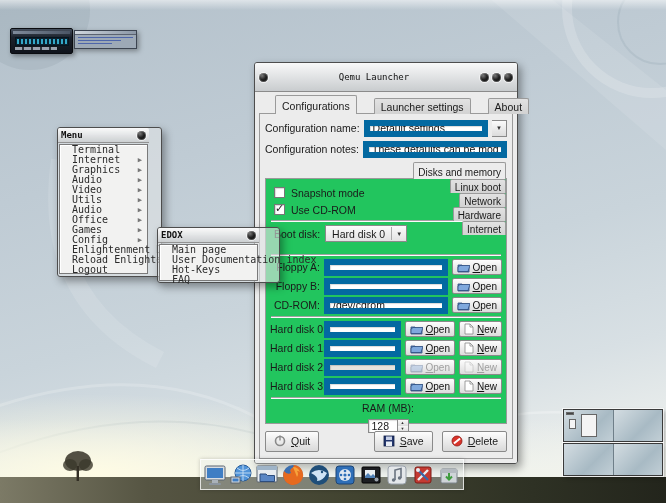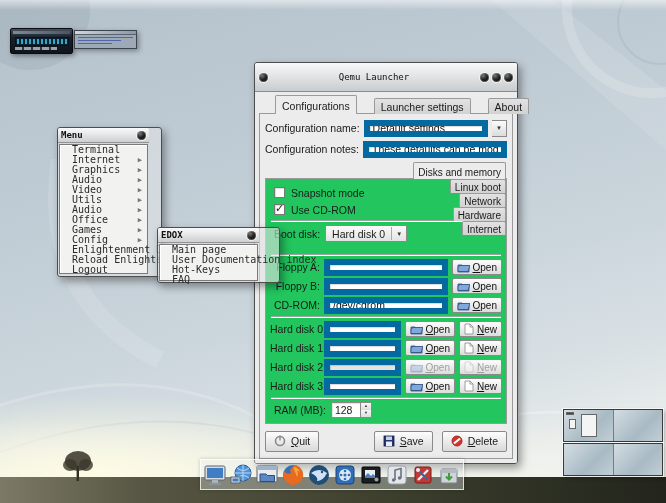--- a/index.html
+++ b/index.html
@@ -69,21 +69,21 @@
   .bootcombo .sep{width:1px;height:13px;background:#aaa;}
   .bootcombo .arr{width:14px;text-align:center;font-size:6px;color:#333;}
   .diskrow{display:flex;align-items:center;height:16px;margin-bottom:3px;gap:4px;}
   .diskrow .dlabel{width:50px;text-align:right;white-space:nowrap;flex:0 0 auto;font-size:10.5px;}
   .gbtn{height:16px;border:1px solid #8a8a8a;border-radius:2px;background:linear-gradient(#fdfdfd,#dcdcdc);
         display:flex;align-items:center;justify-content:center;gap:3px;font-size:10px;color:#111;padding:0 4px;flex:0 0 auto;}
   .gbtn svg{flex:0 0 auto;}
   .diskrow.disabled .entry{background:#e7e4dd;color:#999;}
   .diskrow.disabled .gbtn{color:#a0a0a0;}
   .diskrow.disabled .gbtn svg{opacity:.35;}
-  .ramrow{display:flex;align-items:center;height:16px;margin:2px 0 0 4px;gap:5px;}
+  .ramrow{display:flex;align-items:center;height:16px;margin:2px 0 0 4px;gap:5px;flex-direction:column;}
   .spin{display:flex;height:16px;border:1px solid #8a8a8a;background:#fff;box-shadow:inset 1px 1px 1px rgba(0,0,0,.12);}
   .spin .v{width:28px;padding:0 3px;font-size:10.5px;display:flex;align-items:center;}
   .spin .btns{width:11px;border-left:1px solid #8a8a8a;display:flex;flex-direction:column;}
   .spin .btns div{flex:1;background:linear-gradient(#f8f8f8,#ddd);font-size:4px;line-height:6px;text-align:center;color:#333;}
   .actionrow{display:flex;align-items:center;height:24px;margin-top:5px;gap:9px;}
   .abtn{height:21px;border:1px solid #8a8a8a;border-radius:2px;background:linear-gradient(#fdfdfd,#d9d9d9);
         display:flex;align-items:center;justify-content:center;gap:5px;font-size:10.5px;padding:0 8px;}
   .abtn.default{box-shadow:0 0 0 1px #666;}
   .spacer{flex:1;}
 

